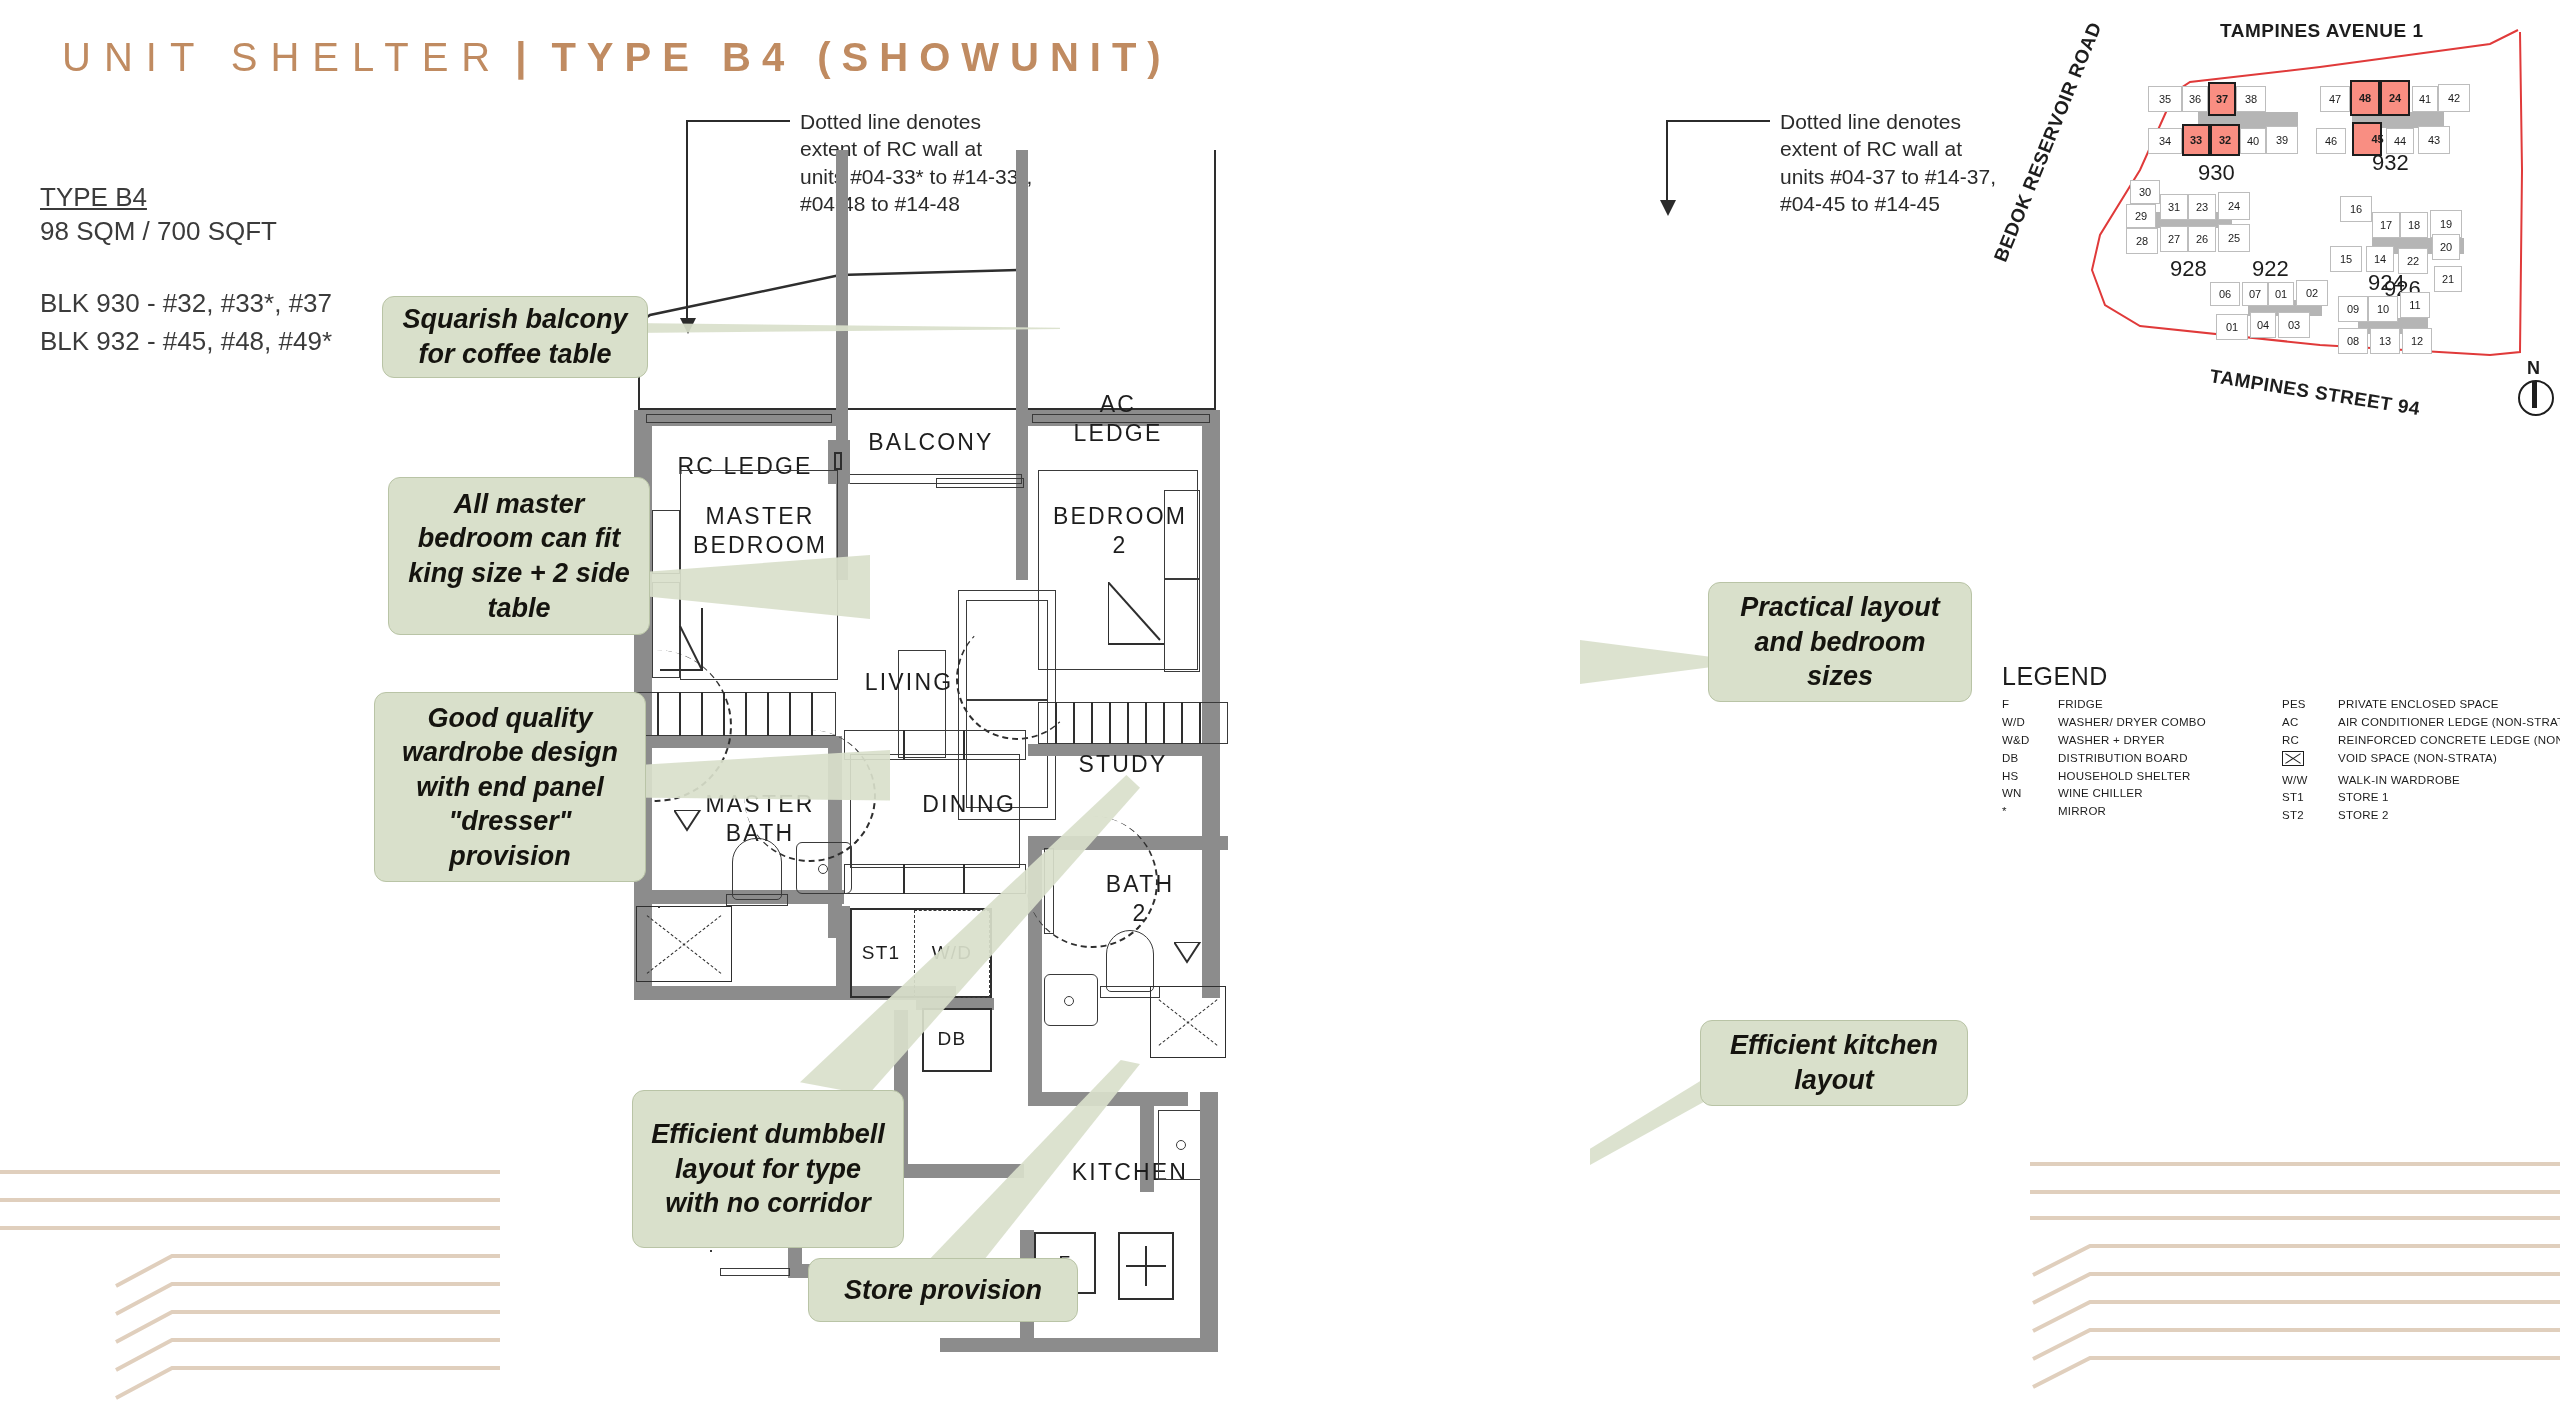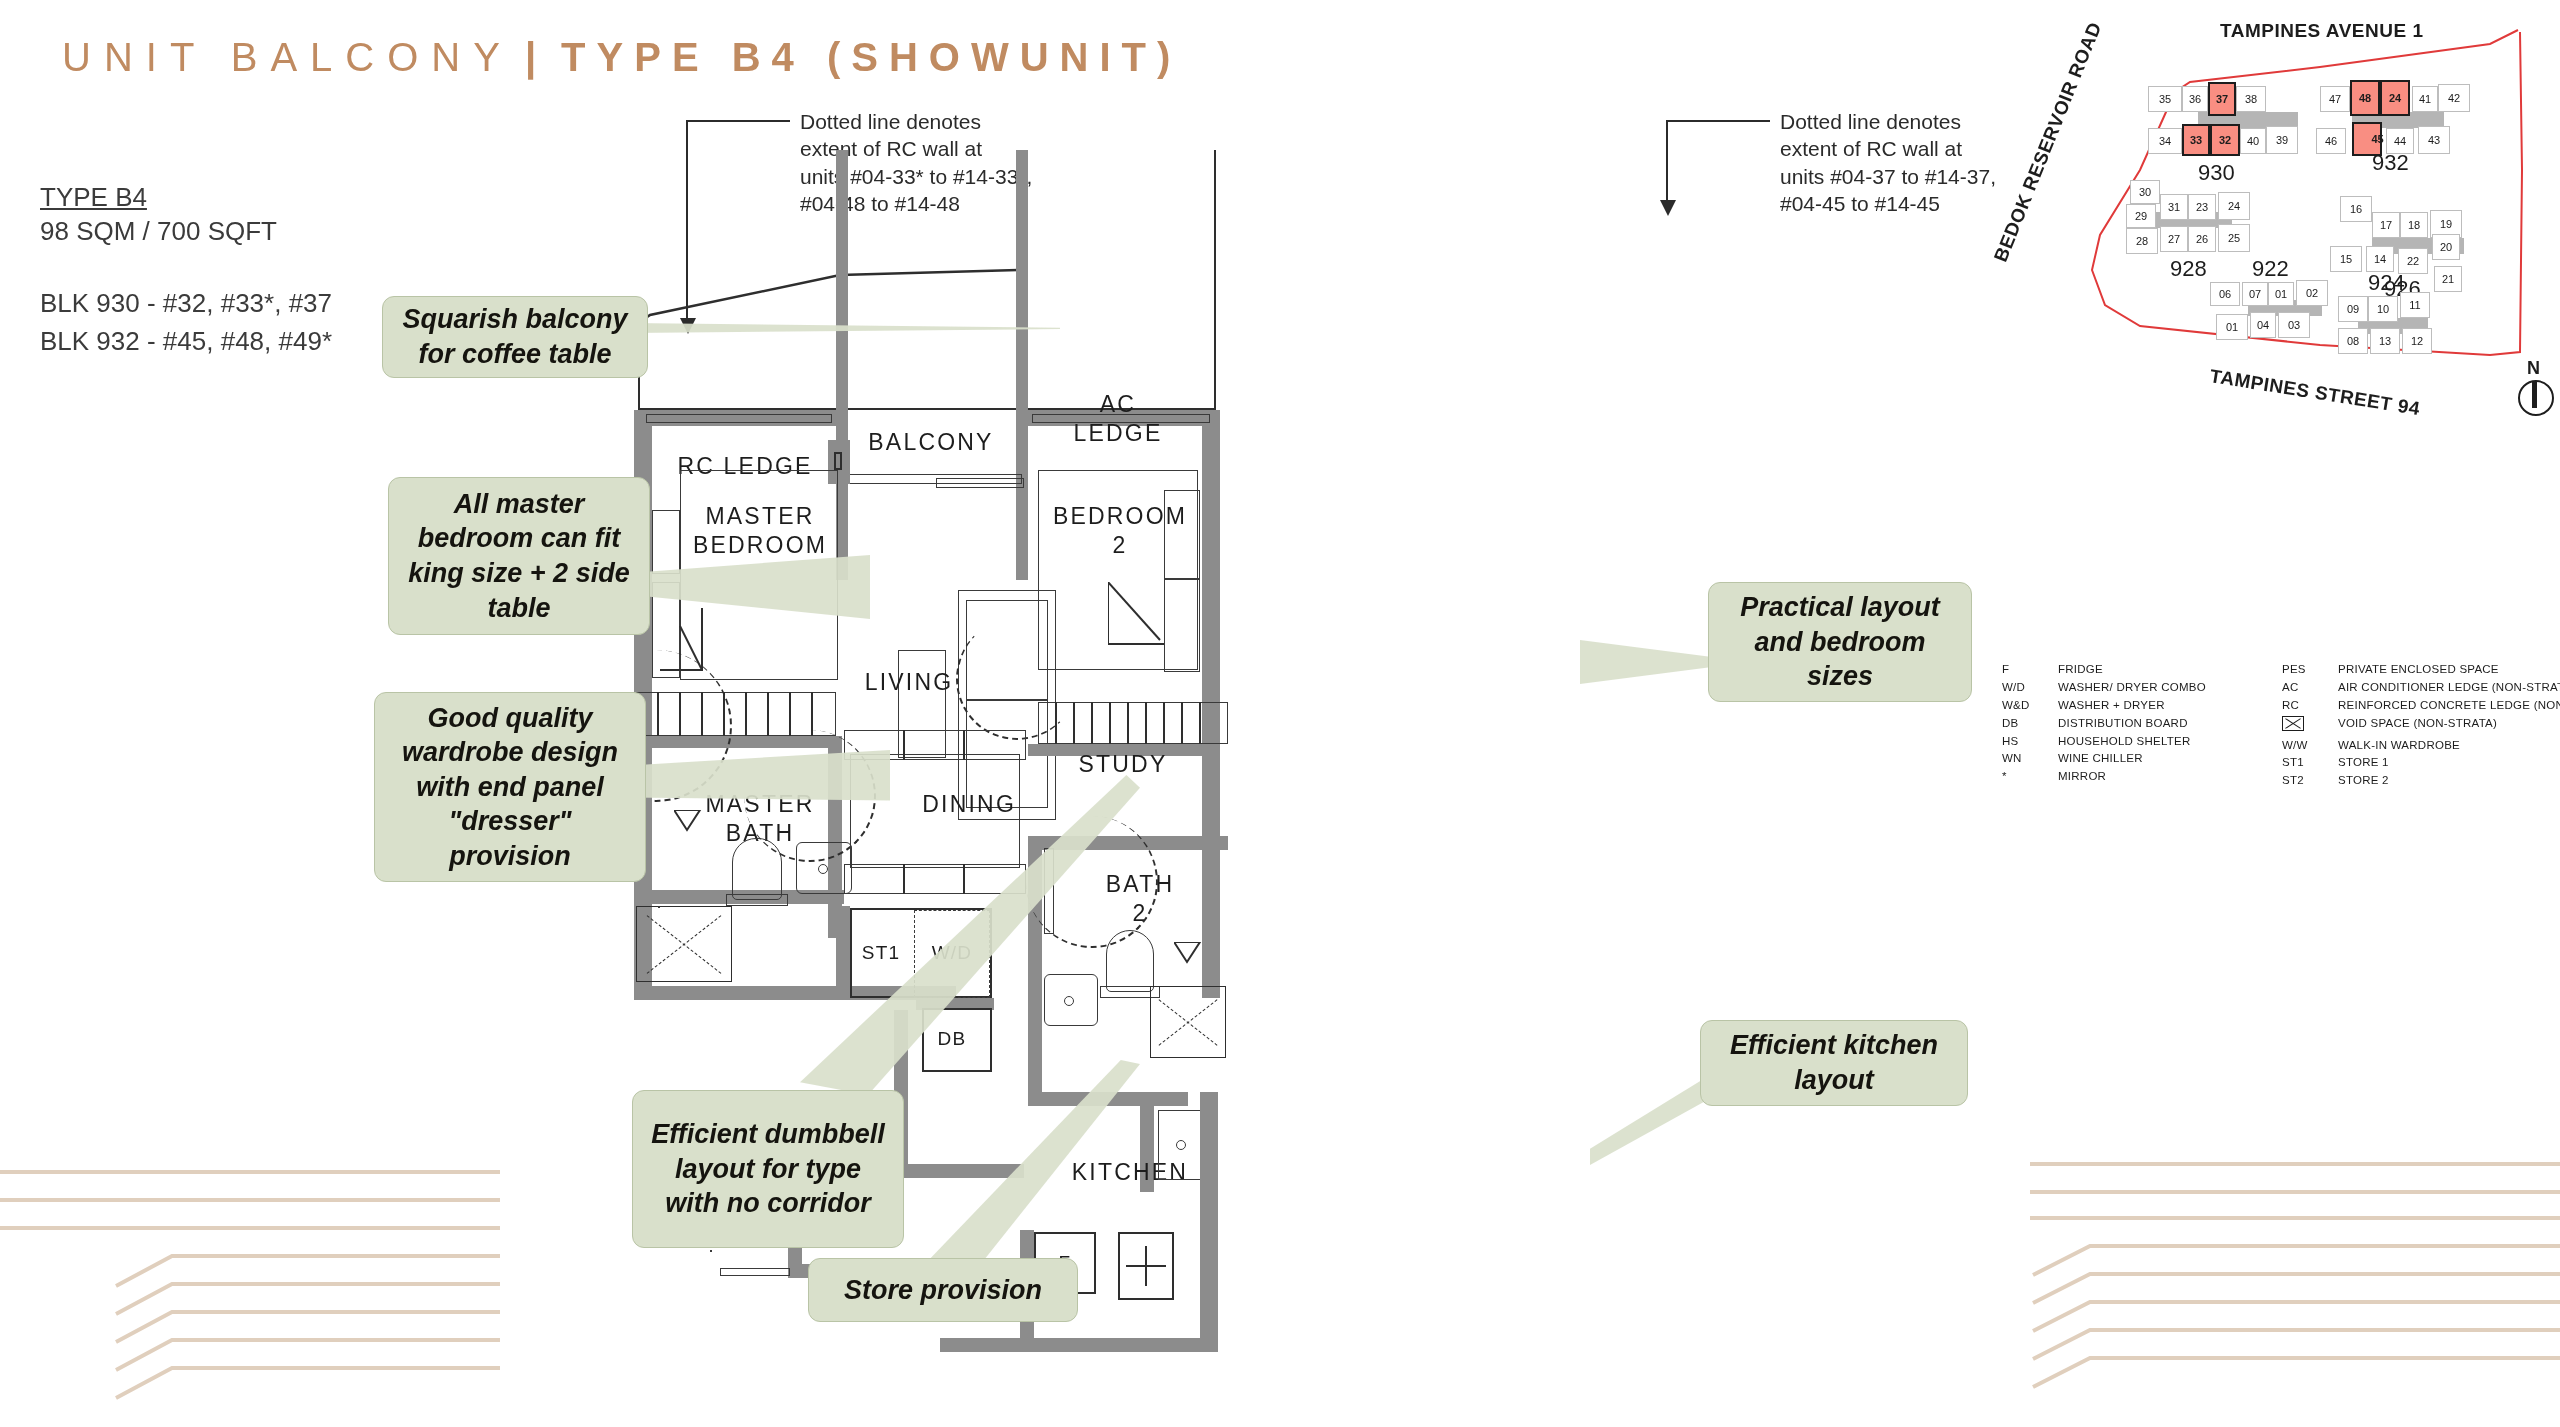--- a/index.html
+++ b/index.html
@@ -68,21 +68,21 @@
   .voidglyph{display:inline-block;width:20px;height:13px;border:1.4px solid #1d1d1d;position:relative;}
   .voidglyph:before,.voidglyph:after{content:"";position:absolute;left:1px;right:1px;top:50%;
       border-top:1.2px solid #1d1d1d;}
   .voidglyph:before{transform:rotate(33deg);}
   .voidglyph:after{transform:rotate(-33deg);}
 </style>
 </head>
 <body>
 
 <div id="page-title">
-  <span>UNIT BALCONY</span><span class="pipe">|</span><span class="bold">TYPE B4 (SHOWUNIT)</span>
+  <span>UNIT SHELTER</span><span class="pipe">|</span><span class="bold">TYPE B4 (SHOWUNIT)</span>
 </div>
 
 <div id="unit-meta">
   <div class="u">TYPE B4</div>
   <div>98 SQM / 700 SQFT</div>
 </div>
 <div id="blk-lines">
   <div>BLK 930 - #32, #33*, #37</div>
   <div>BLK 932 - #45, #48, #49*</div>
 </div>
@@ -417,20 +417,21 @@
   <div class="unitcell" style="left:350px;top:308px;width:30px;height:26px;">13</div>
   <div class="unitcell" style="left:382px;top:308px;width:30px;height:26px;">12</div>
   <div class="blkno" style="left:348px;top:250px;">924</div>
 
   <div class="northring" style="left:498px;top:360px;width:32px;height:32px;"></div>
   <div style="position:absolute;left:512px;top:362px;width:5px;height:26px;background:#1d1d1d;"></div>
   <div style="position:absolute;left:507px;top:338px;font-size:18px;font-weight:700;color:#1d1d1d;">N</div>
 </div>
 
 <div id="legend">
+  <h4>LEGEND</h4>
   <div class="lgcols">
     <div class="lgcol" style="width:270px;">
       <div class="lgrow">
           <span class="lgkey">F</span>
           <span class="lgval">FRIDGE</span>
         </div>
       <div class="lgrow">
           <span class="lgkey">W/D</span>
           <span class="lgval">WASHER/ DRYER COMBO</span>
         </div>

